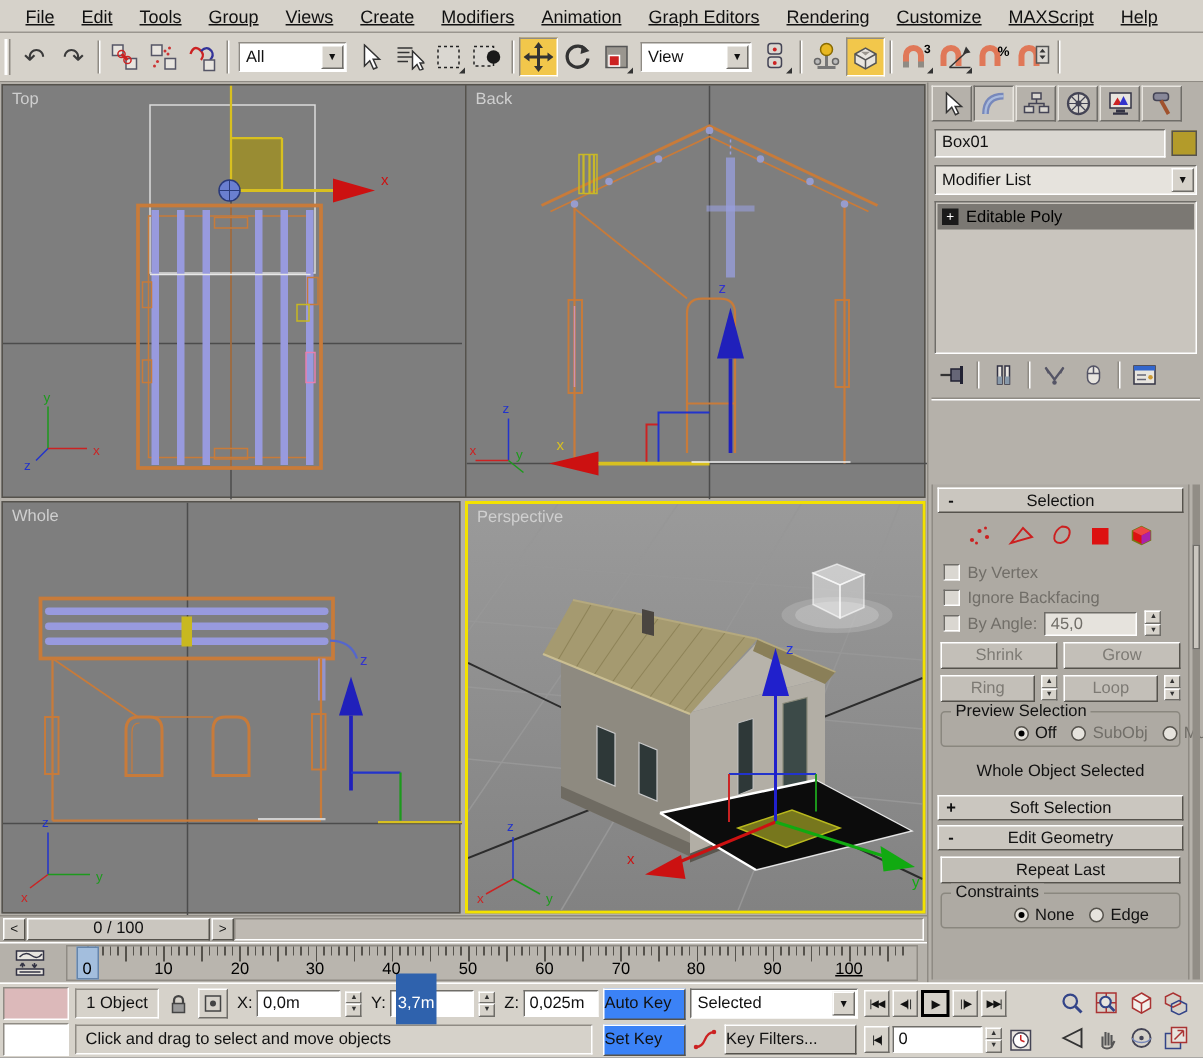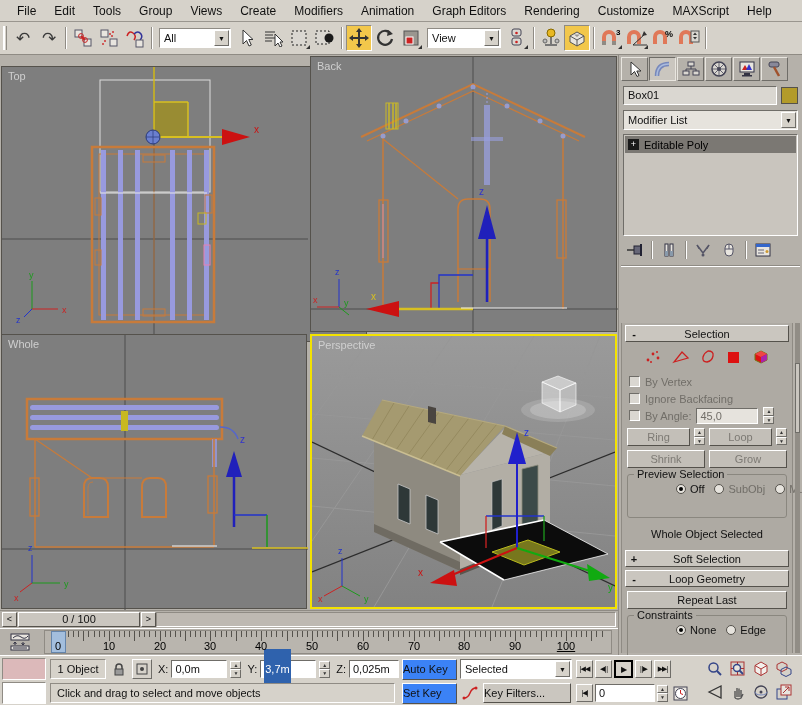--- a/index.html
+++ b/index.html
@@ -1,35 +1,35 @@
 <!DOCTYPE html>
 <html><head>
 <meta charset="utf-8">
 <style>
   html,body{margin:0;padding:0;background:#888;}
   *{box-sizing:border-box;font-family:"Liberation Sans",sans-serif;}
   .app{position:relative;width:802px;height:705px;background:#d6d2ca;overflow:hidden;font-size:11px;color:#111;}
   
-  .menubar{position:absolute;left:0;top:0;width:802px;height:22px;background:#d6d2ca;border-bottom:1px solid #9a968f;display:flex;align-items:center;padding-left:8px;gap:0;}
+  .menubar{position:absolute;left:0;top:0;width:802px;height:22px;background:#d6d2ca;border-bottom:1px solid #9a968f;display:flex;align-items:center;padding-left:8px;gap:0;text-decoration:underline;}
   .menu-item{padding:3px 9px;font-size:12px;cursor:default;}
   
   .toolbar{position:absolute;left:0;top:22px;width:802px;height:33px;background:#d6d2ca;border-bottom:1px solid #8f8b84;display:flex;align-items:center;padding-left:3px;}
   .grip{width:4px;height:24px;border-left:2px double #fff;border-right:1px solid #8f8b84;margin-right:3px;}
   .tsep{width:2px;height:22px;border-left:1px solid #8f8b84;border-right:1px solid #fff;margin:0 3px;}
   .tbtn{width:26px;height:26px;display:flex;align-items:center;justify-content:center;background:#d6d2ca;position:relative;border:1px solid #d6d2ca;}
   .tbtn.active{background:#f2c74b;border-top:1px solid #8f8b84;border-left:1px solid #8f8b84;border-bottom:1px solid #fff;border-right:1px solid #fff;}
   .tbtn.flyout::after{content:"";position:absolute;right:1px;bottom:1px;border-left:4px solid transparent;border-bottom:4px solid #333;}
   .uglyph{font-size:17px;color:#3a3a3a;line-height:1;}
   .tb-dd{height:20px;background:#fff;border:1px solid;border-color:#8f8b84 #fff #fff #8f8b84;display:flex;align-items:center;margin:0 3px;}
   .tb-dd .val{flex:1;padding:0 4px;font-size:11px;}
   .dd-arrow{width:15px;height:16px;background:#d6d2ca;border:1px solid;border-color:#fff #6f6d68 #6f6d68 #fff;font-size:7px;display:flex;align-items:center;justify-content:center;margin-right:1px;}
   
   .vparea{position:absolute;left:0;top:55px;width:618px;height:555px;background:#b5b1aa;}
   .viewport{position:absolute;background:#7e7e7e;border:1px solid #55524c;}
-  .vp-top{left:1px;top:11px;width:366px;height:276px;}
+  .vp-top{left:1px;top:1px;width:366px;height:276px;}
   .vp-back{left:310px;top:1px;width:307px;height:276px;}
   .vp-right{left:1px;top:279px;width:306px;height:275px;}
   .vp-persp{left:310px;top:279px;width:307px;height:275px;border:2px solid #f3e200;}
   .vp-label{position:absolute;left:6px;top:3px;color:#cfcfcf;font-size:11px;z-index:5;}
   .viewport svg{position:absolute;left:0;top:0;}
   
   .cpanel{position:absolute;left:618px;top:55px;width:184px;height:600px;background:#b5b1aa;border-left:1px solid #8f8b84;padding-top:2px;}
   .cp-tabs{display:flex;height:25px;padding-left:2px;gap:1px;}
   .cp-tab{width:27px;height:24px;background:#b5b1aa;border:1px solid;border-color:#e8e5df #6f6d68 #6f6d68 #e8e5df;display:flex;align-items:center;justify-content:center;}
   .cp-tab.active{background:#cac6bf;border-color:#6f6d68 #e8e5df #e8e5df #6f6d68;}
@@ -51,21 +51,21 @@
   .ro-head .ttl{flex:1;text-align:center;margin-right:16px;}
   .subobj{display:flex;justify-content:center;gap:10px;align-items:center;height:24px;margin:2px 0 4px 0;}
   .cbrow{display:flex;align-items:center;gap:5px;height:17px;color:#716e68;padding-left:4px;}
   .cb{width:11px;height:11px;background:#dad7d1;border:1px solid;border-color:#6f6d68 #fff #fff #6f6d68;}
   .angfield{width:62px;height:16px;background:#e6e3dd;border:1px solid;border-color:#6f6d68 #fff #fff #6f6d68;color:#716e68;padding:1px 3px;}
   .spin{display:inline-flex;flex-direction:column;width:11px;height:17px;}
   .spin div{flex:1;background:#d6d2ca;border:1px solid;border-color:#fff #6f6d68 #6f6d68 #fff;font-size:5px;line-height:6px;text-align:center;color:#333;}
   .btnrow{display:flex;gap:4px;margin:4px 2px;}
   .gbtn{flex:1;height:18px;background:#c3bfb8;border:1px solid;border-color:#fff #55524c #55524c #fff;color:#7d7a74;text-align:center;line-height:17px;}
   .gbtn.en{color:#111;}
-  .groupbox{border:1px solid #8a877f;border-radius:3px;margin:6px 2px 4px 2px;padding:4px 4px 22px 4px;position:relative;}
+  .groupbox{border:1px solid #8a877f;border-radius:3px;margin:6px 2px 4px 2px;padding:4px 4px 2px 4px;position:relative;}
   .groupbox .gtitle{position:absolute;top:-7px;left:6px;background:#aeaaa3;padding:0 3px;}
   .radios{display:flex;gap:10px;align-items:center;margin-top:4px;margin-left:44px;}
   .radio{display:flex;align-items:center;gap:4px;}
   .rdot{width:10px;height:10px;border-radius:50%;background:#e6e3dd;border:1px solid #55524c;position:relative;}
   .rdot.sel::after{content:"";position:absolute;left:2px;top:2px;width:4px;height:4px;border-radius:50%;background:#000;}
   .radio.dis{color:#716e68;}
   .wos{text-align:center;margin:10px 0;color:#111;}
   .cp-scroll{position:absolute;right:2px;top:268px;bottom:2px;width:5px;background:#918d86;}
   .cp-scroll .hdl{position:absolute;left:0;top:40px;width:5px;height:70px;background:#cac6bf;border:1px solid #6f6d68;}
   
@@ -665,34 +665,34 @@
       <div class="cbrow">
         <span class="cb"></span>
         <span>By Angle:</span>
         <span class="angfield">45,0</span>
         <span class="spin">
             <div>▲</div>
             <div>▼</div>
           </span>
       </div>
       <div class="btnrow">
+        <div class="gbtn">Shrink</div>
+        <div class="gbtn">Grow</div>
+      </div>
+      <div class="btnrow">
         <div class="gbtn">Ring</div>
         <span class="spin">
             <div>▲</div>
             <div>▼</div>
           </span>
         <div class="gbtn">Loop</div>
         <span class="spin">
             <div>▲</div>
             <div>▼</div>
           </span>
-      </div>
-      <div class="btnrow">
-        <div class="gbtn">Shrink</div>
-        <div class="gbtn">Grow</div>
       </div>
       <div class="groupbox">
         <span class="gtitle">Preview Selection</span>
         <div class="radios">
           <span class="radio">
               <span class="rdot sel"></span>
               <span>Off</span>
             </span>
           <span class="radio dis">
               <span class="rdot"></span>
@@ -706,21 +706,21 @@
       </div>
       <div class="wos">Whole Object Selected</div>
 
       <div class="ro-head">
         <span class="pm">+</span>
         <span class="ttl">Soft Selection</span>
       </div>
 
       <div class="ro-head">
         <span class="pm">-</span>
-        <span class="ttl">Loop Geometry</span>
+        <span class="ttl">Edit Geometry</span>
       </div>
       <div class="btnrow">
         <div class="gbtn en">Repeat Last</div>
       </div>
       <div class="groupbox">
         <span class="gtitle">Constraints</span>
         <div class="radios">
           <span class="radio">
               <span class="rdot sel"></span>
               <span>None</span>

